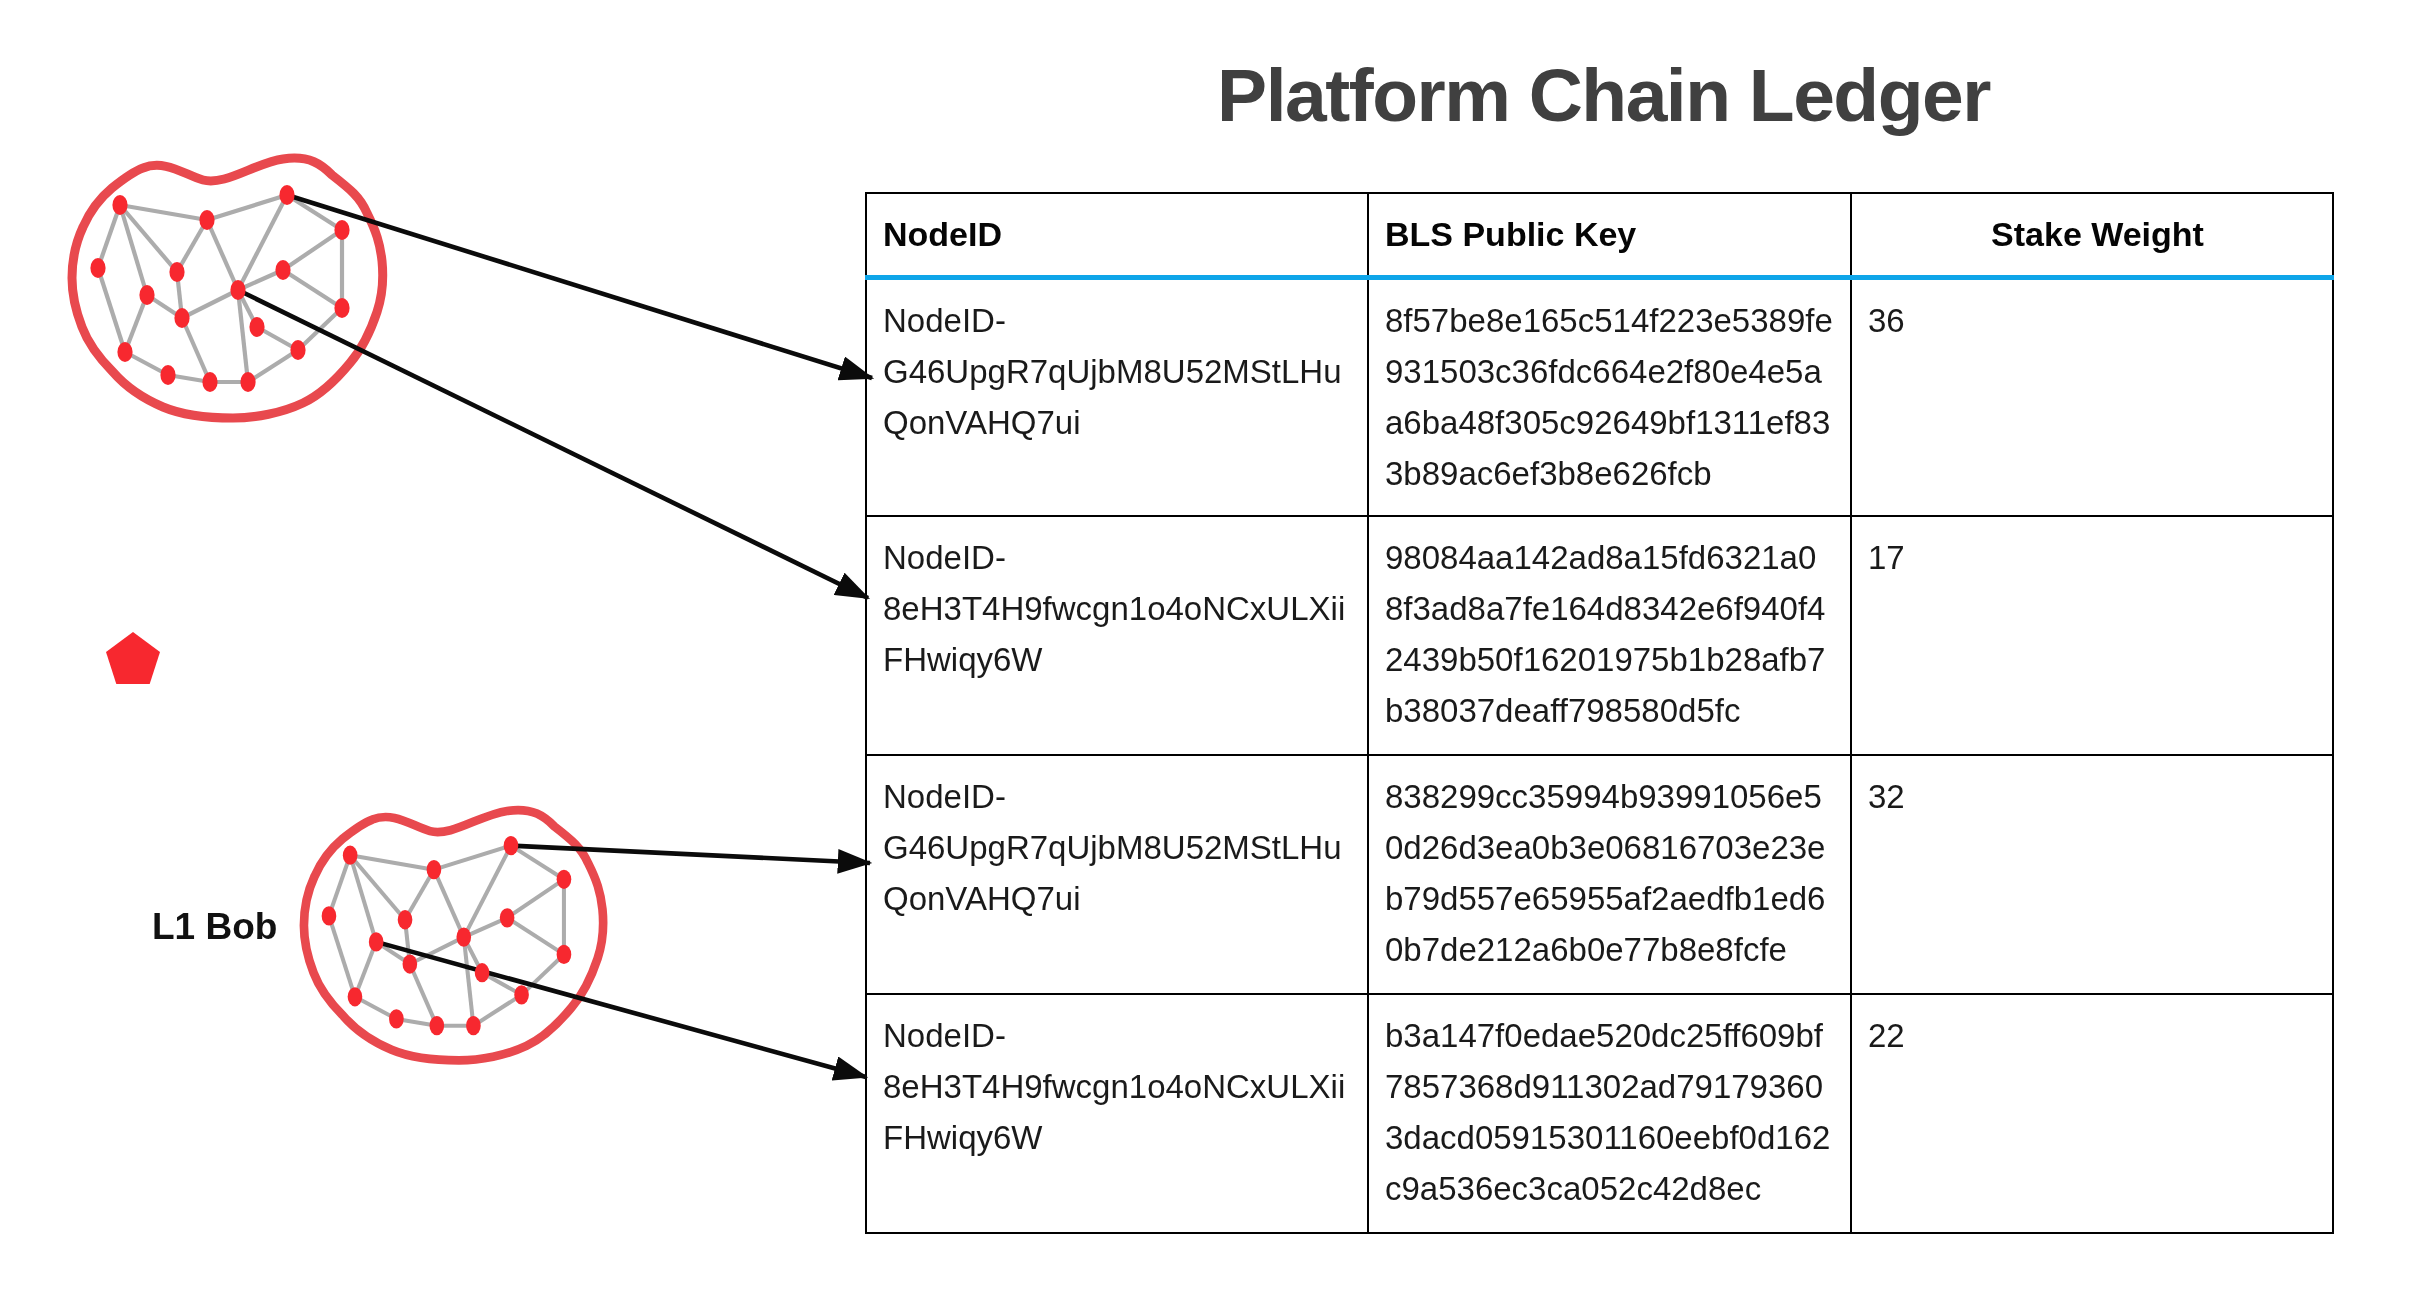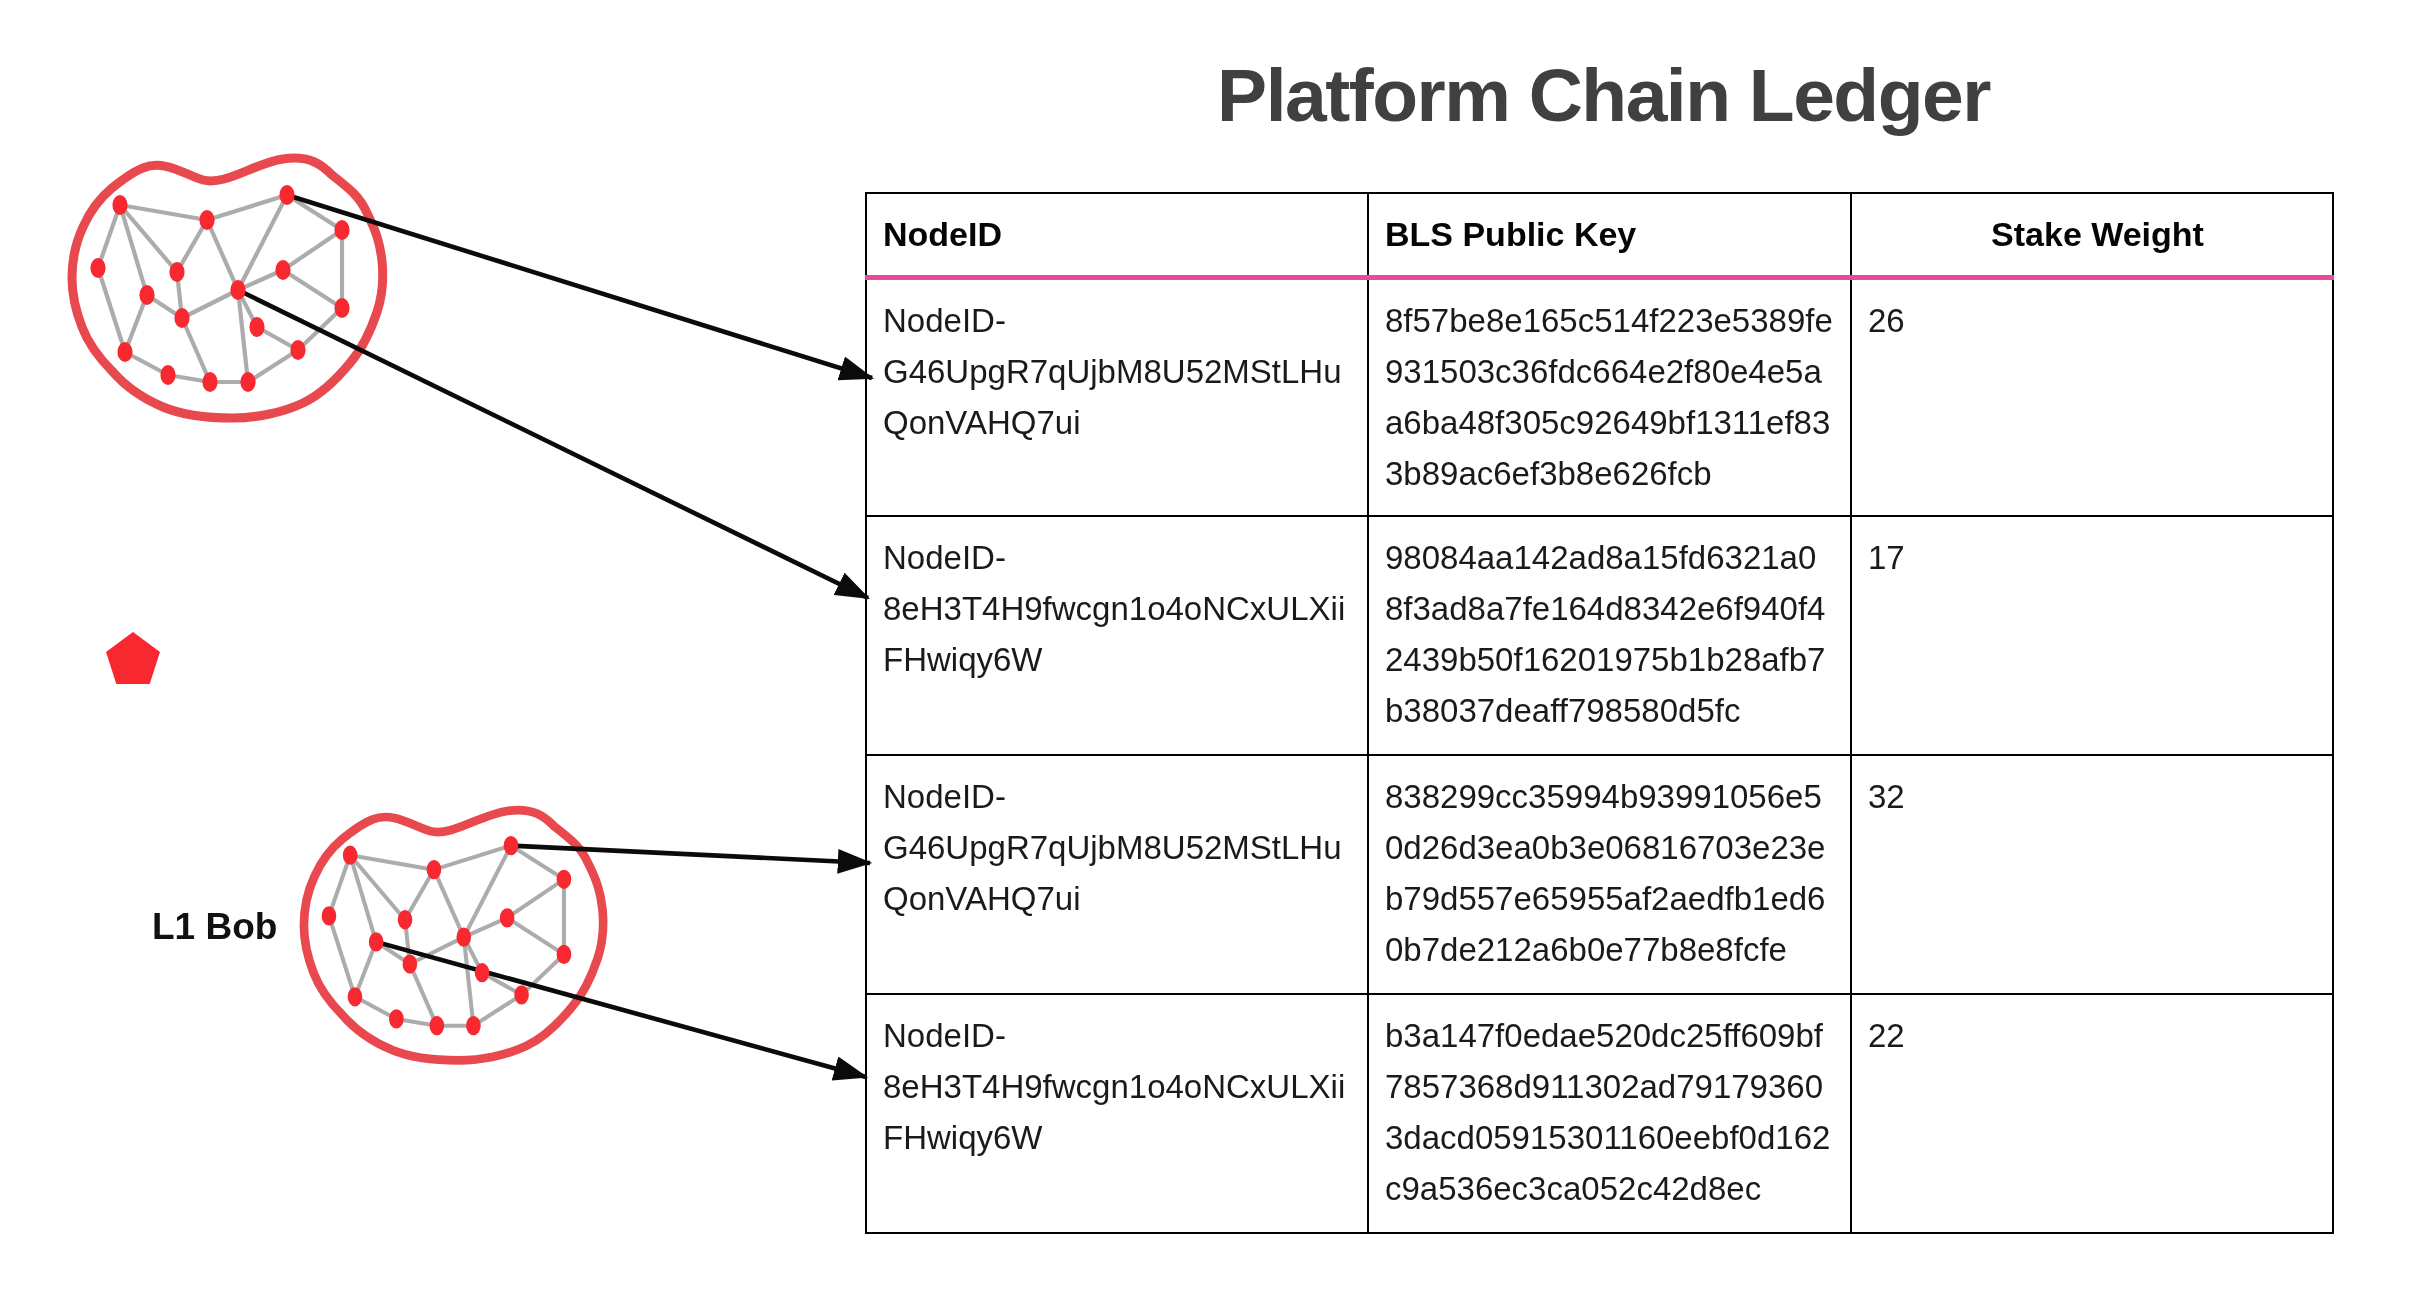--- a/index.html
+++ b/index.html
@@ -19,21 +19,21 @@
   .legend-label{font-size:55px;font-weight:bold;letter-spacing:-0.5px;color:#0a0a0a;white-space:nowrap;}
   table.ledger{
     position:absolute;left:865px;top:192px;width:1467px;z-index:1;
     border-collapse:collapse;table-layout:fixed;background:#fff;
   }
   .ledger col.c1{width:502px;} .ledger col.c2{width:483px;} .ledger col.c3{width:482px;}
   .ledger th,.ledger td{border:2px solid #000;}
   .ledger thead tr{height:84px;}
   .ledger th{
     font-size:34px;font-weight:bold;color:#050505;text-align:left;
-    vertical-align:middle;padding:0 16px;border-bottom:5px solid #ec4899;
+    vertical-align:middle;padding:0 16px;border-bottom:5px solid #0ea5e9;
   }
   .ledger th.center{text-align:center;padding-left:27px;}
   .ledger tbody tr{height:239px;}
   .ledger td{
     font-size:33px;line-height:51px;vertical-align:top;
     padding:15px 16px 0 16px;overflow-wrap:anywhere;color:#1a1a1a;
   }
 </style>
 </head>
 <body>
@@ -171,21 +171,21 @@
       <tr>
         <th>NodeID</th>
         <th>BLS Public Key</th>
         <th class="center">Stake Weight</th>
       </tr>
     </thead>
     <tbody id="ledger-body">
         <tr>
           <td>NodeID-G46UpgR7qUjbM8U52MStLHuQonVAHQ7ui</td>
           <td>8f57be8e165c514f223e5389fe931503c36fdc664e2f80e4e5aa6ba48f305c92649bf1311ef833b89ac6ef3b8e626fcb</td>
-          <td>26</td>
+          <td>36</td>
         </tr>
         <tr>
           <td>NodeID-8eH3T4H9fwcgn1o4oNCxULXiiFHwiqy6W</td>
           <td>98084aa142ad8a15fd6321a08f3ad8a7fe164d8342e6f940f42439b50f16201975b1b28afb7b38037deaff798580d5fc</td>
           <td>17</td>
         </tr>
         <tr>
           <td>NodeID-G46UpgR7qUjbM8U52MStLHuQonVAHQ7ui</td>
           <td>838299cc35994b93991056e50d26d3ea0b3e06816703e23eb79d557e65955af2aedfb1ed60b7de212a6b0e77b8e8fcfe</td>
           <td>32</td>

